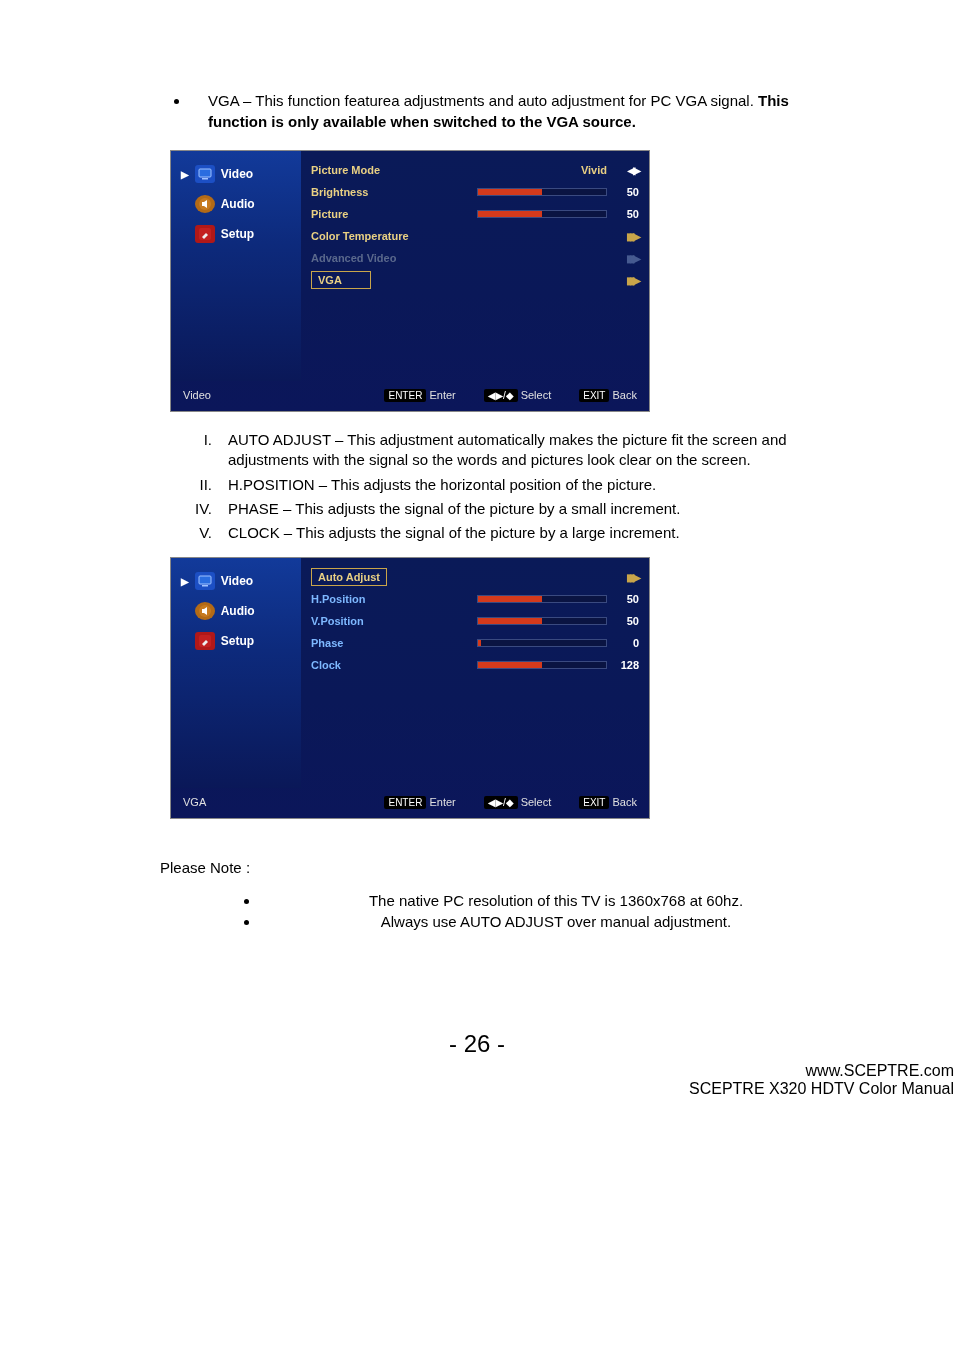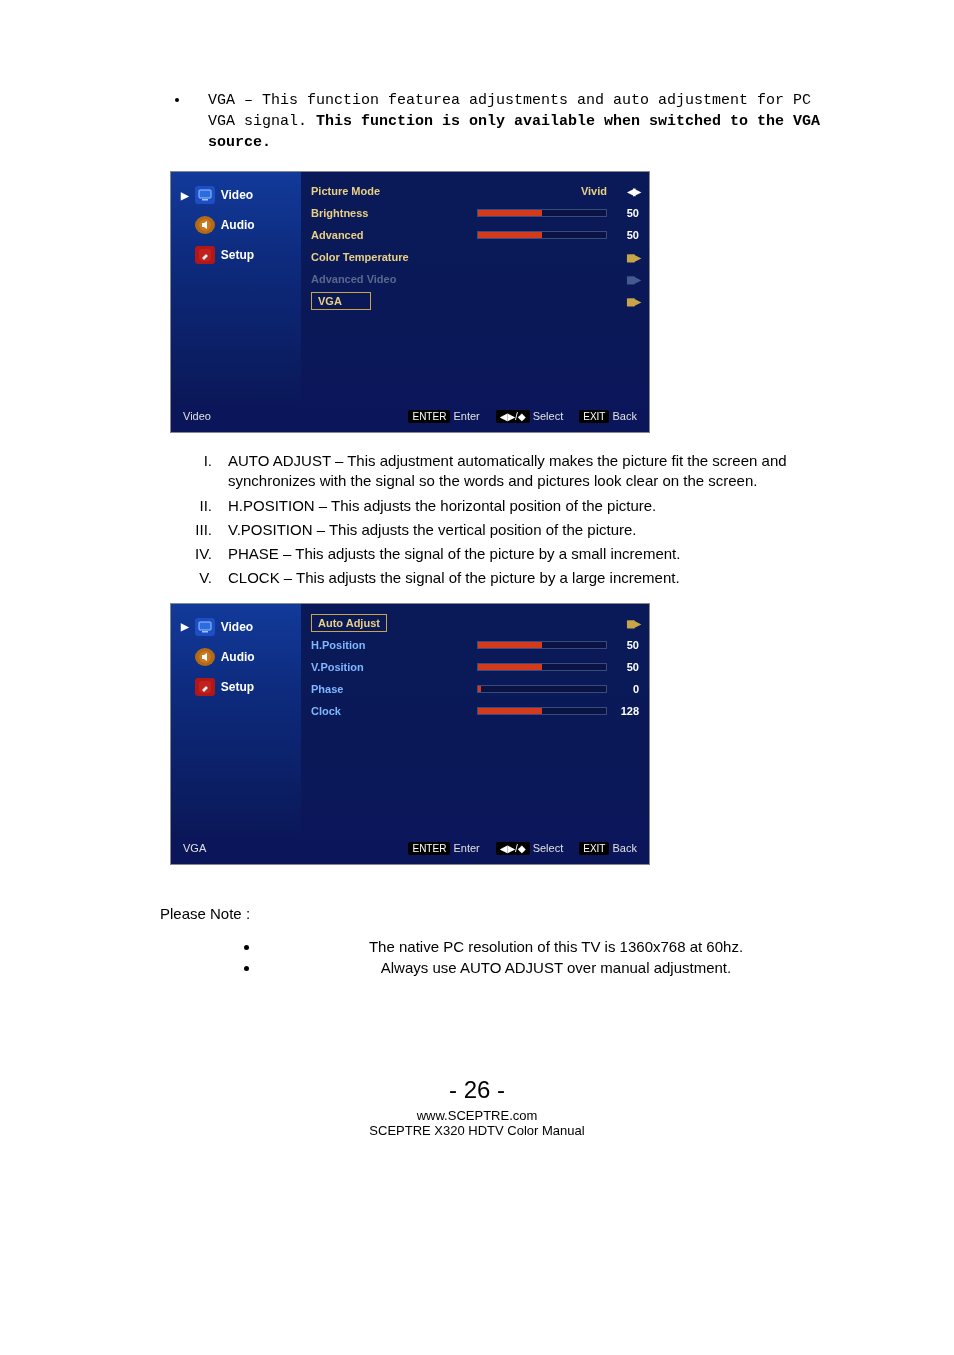--- a/index.html
+++ b/index.html
@@ -6,21 +6,21 @@
   body {
     font-family: Arial, Helvetica, sans-serif;
     font-size: 15px;
     color: #000;
     background: #fff;
     width: 954px;
     margin: 0 auto;
     padding: 90px 0 40px 0;
   }
   .content { padding: 0 120px 0 120px; }
-  ul.top-bullet { list-style: disc; padding-left: 70px; margin-bottom: 18px; font-family: Liberation Mono, monospace; }
+  ul.top-bullet { list-style: disc; padding-left: 70px; margin-bottom: 18px; }
   ul.top-bullet > li { margin-bottom: 8px; line-height: 1.4; padding-left: 18px; }
   .bold { font-weight: bold; }
   .osd {
     width: 480px;
     margin: 14px 0 18px 50px;
     background: linear-gradient(to bottom, #0a1a58 0%, #0a1858 55%, #0b165a 100%);
     border: 1px solid #888;
     color: #fff;
     font-size: 11px;
   }
@@ -65,32 +65,32 @@
   .arr-sub.dim { color:#465a90; }
   .row.boxed .label {
     border:1px solid #c9a54a; padding:2px 6px; width:auto; min-width:60px;
   }
   .osd-footer {
     display:flex; align-items:center; justify-content:space-between;
     padding: 8px 12px 10px 12px;
     font-size:11px;
   }
   .osd-footer .left { color:#e0e0e0; }
-  .osd-footer .right { display:flex; gap:16px; align-items:center; color:#e0e0e0; }
+  .osd-footer .right { display:flex; gap:28px; align-items:center; color:#e0e0e0; }
   .kbd { background:#000; color:#fff; padding:1px 4px; font-size:10px; border-radius:2px; }
   .roman-list { list-style:none; padding:0; margin: 16px 0 12px 60px; }
   .roman-list > li { display:flex; margin-bottom:4px; line-height:1.35; }
   .roman-list .rn { width:48px; flex:none; text-align:right; padding-right:16px; }
   .roman-list .txt { flex:1; }
   .note-label { margin: 40px 0 16px 40px; }
   ul.notes { list-style: disc; padding-left: 140px; text-align: center; }
   ul.notes > li { margin-bottom:4px; padding-left:18px; }
   .footer { text-align:center; margin-top:100px; }
   .footer .pg { font-size:24px; margin-bottom:4px; }
-  .footer .l2 { font-size:13px; }
+  .footer .l2 { font-size:16px;text-align:right; }
 </style>
 </head>
 <body>
 
 <div class="content">
 
   <ul class="top-bullet">
     <li>
       <span>VGA – This function featurea adjustments and auto adjustment for PC VGA signal.  </span><span class="bold">This function is only available when switched to the VGA source.</span>
     </li>
@@ -141,21 +141,21 @@
         <div class="row">
           <span class="label">Brightness</span>
           <div class="mid">
               <div class="bar">
                 <div class="fill" style="width:50%"></div>
               </div>
             </div>
           <span class="num">50</span>
         </div>
         <div class="row">
-          <span class="label">Advanced</span>
+          <span class="label">Picture</span>
           <div class="mid">
               <div class="bar">
                 <div class="fill" style="width:50%"></div>
               </div>
             </div>
           <span class="num">50</span>
         </div>
         <div class="row">
           <span class="label">Color Temperature</span>
           <div class="mid"></div>
@@ -179,29 +179,25 @@
         <span><span class="kbd">ENTER</span> <span>Enter</span></span>
         <span><span class="kbd">◀▶/◆</span> <span>Select</span></span>
         <span><span class="kbd">EXIT</span> <span>Back</span></span>
       </div>
     </div>
   </div>
 
   <ol class="roman-list">
     <li>
         <span class="rn">I.</span>
-        <span class="txt">AUTO ADJUST – This adjustment automatically makes the picture fit the screen and synchronizes with the signal so the words and pictures look clear on the screen.</span>
+        <span class="txt">AUTO ADJUST – This adjustment automatically makes the picture fit the screen and adjustments with the signal so the words and pictures look clear on the screen.</span>
       </li>
     <li>
         <span class="rn">II.</span>
         <span class="txt">H.POSITION – This adjusts the horizontal position of the picture.</span>
-      </li>
-    <li>
-        <span class="rn">III.</span>
-        <span class="txt">V.POSITION – This adjusts the vertical position of the picture.</span>
       </li>
     <li>
         <span class="rn">IV.</span>
         <span class="txt">PHASE – This adjusts the signal of the picture by a small increment.</span>
       </li>
     <li>
         <span class="rn">V.</span>
         <span class="txt">CLOCK – This adjusts the signal of the picture by a large increment.</span>
       </li>
   </ol>

